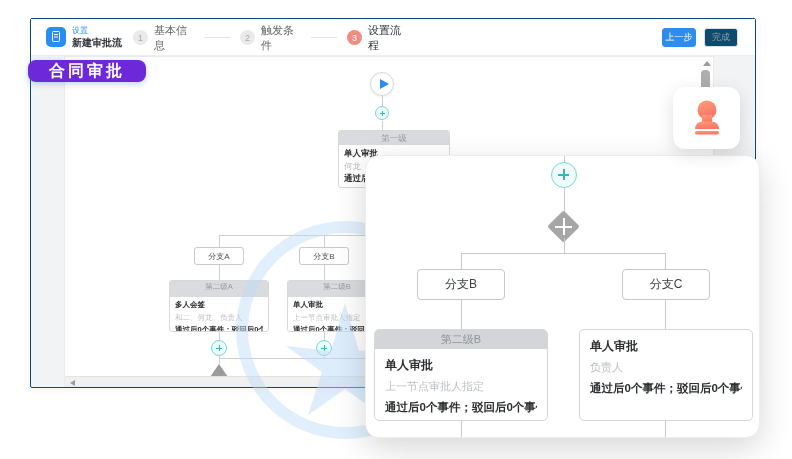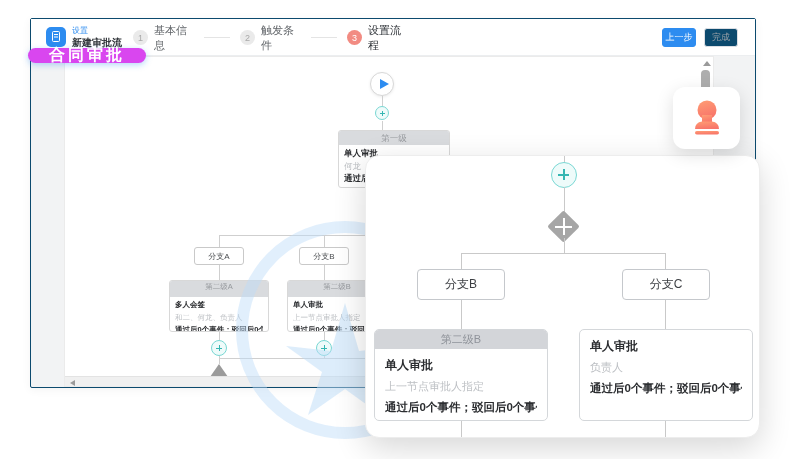--- a/index.html
+++ b/index.html
@@ -106,22 +106,22 @@
 
   .vsb-thumb { position:absolute; left:636px; top:13px; width:9px; height:26px; background:#aeaeae; border-radius:4px; }
   .vsb-arrow { position:absolute; left:638px; top:4px; width:0; height:0;
                border-left:4px solid transparent; border-right:4px solid transparent; border-bottom:5px solid #9a9a9a; }
   .hsb { position:absolute; left:0; top:319px; width:650px; height:12px; background:#f0f0f0; border-top:1px solid #e3e3e3; }
   .hsb-arrow { position:absolute; left:5px; top:3px; width:0; height:0;
                border-top:3.5px solid transparent; border-bottom:3.5px solid transparent; border-right:5px solid #9a9a9a; }
 
   
   .pill {
-    position:absolute; left:28px; top:48px; width:118px; height:15px; z-index:4;
-    background:#d946ef; border-radius:8px; color:#fff; font-size:16px; font-weight:bold;
+    position:absolute; left:28px; top:60px; width:118px; height:22px; z-index:4;
+    background:#6d28d9; border-radius:8px; color:#fff; font-size:16px; font-weight:bold;
     letter-spacing:3px; display:flex; align-items:center; justify-content:center;
     box-shadow:0 2px 6px rgba(45,140,240,.35);
   }
 
   
   .watermark { position:absolute; left:210px; top:200px; z-index:3; pointer-events:none; }
 
   
   .panel {
     position:absolute; left:365px; top:155px; width:395px; height:283px; z-index:5;

